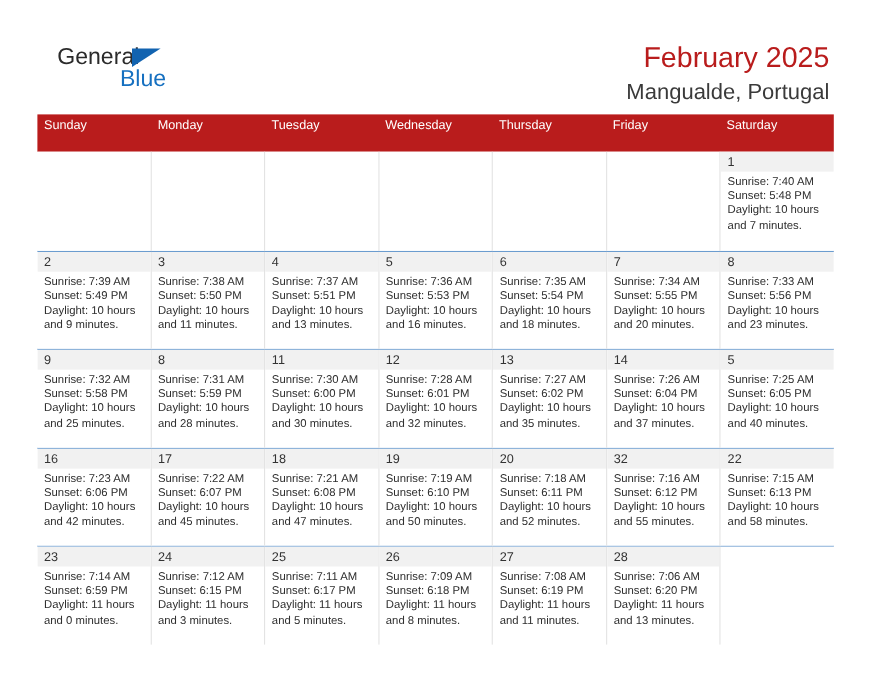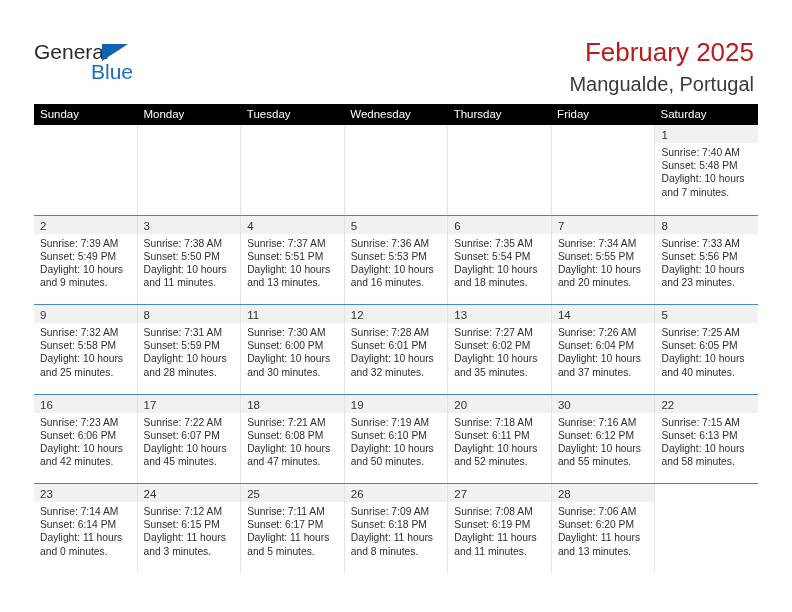--- a/index.html
+++ b/index.html
@@ -18,21 +18,21 @@
 
   
   .top-header {
     position: absolute;
     left: 0; top: 0;
     width: 792px;
     height: 100px;
   }
   .logo {
     position: absolute;
-    left: 34px;
+    left: 52px;
     top: 40px;
     width: 180px;
     height: 48px;
   }
   .logo-general {
     position: absolute;
     left: 0; top: 0;
     font-size: 21px;
     color: #2b2b2b;
     letter-spacing: 0px;
@@ -80,22 +80,22 @@
 
   
   .calendar {
     position: absolute;
     left: 34px;
     top: 104px;
     width: 724px;
   }
   .weekday-row {
     display: flex;
-    background: #000000;
-    height: 21px;
+    background: #b91c1c;
+    height: 34px;
   }
   .weekday {
     flex: 1 1 0;
     color: #ffffff;
     font-size: 11.5px;
     line-height: 21px;
     padding-left: 6px;
     white-space: nowrap;
     overflow: hidden;
   }
@@ -368,21 +368,21 @@
       <div class="day-cell">
         <div class="daynum-band"><span class="daynum">20</span></div>
         <div class="day-info">
           <div>Sunrise: 7:18 AM</div>
           <div>Sunset: 6:11 PM</div>
           <div>Daylight: 10 hours</div>
           <div>and 52 minutes.</div>
         </div>
       </div>
       <div class="day-cell">
-        <div class="daynum-band"><span class="daynum">30</span></div>
+        <div class="daynum-band"><span class="daynum">32</span></div>
         <div class="day-info">
           <div>Sunrise: 7:16 AM</div>
           <div>Sunset: 6:12 PM</div>
           <div>Daylight: 10 hours</div>
           <div>and 55 minutes.</div>
         </div>
       </div>
       <div class="day-cell">
         <div class="daynum-band"><span class="daynum">22</span></div>
         <div class="day-info">
@@ -392,21 +392,21 @@
           <div>and 58 minutes.</div>
         </div>
       </div>
     </div>
 
     <div class="week-row">
       <div class="day-cell">
         <div class="daynum-band"><span class="daynum">23</span></div>
         <div class="day-info">
           <div>Sunrise: 7:14 AM</div>
-          <div>Sunset: 6:14 PM</div>
+          <div>Sunset: 6:59 PM</div>
           <div>Daylight: 11 hours</div>
           <div>and 0 minutes.</div>
         </div>
       </div>
       <div class="day-cell">
         <div class="daynum-band"><span class="daynum">24</span></div>
         <div class="day-info">
           <div>Sunrise: 7:12 AM</div>
           <div>Sunset: 6:15 PM</div>
           <div>Daylight: 11 hours</div>

